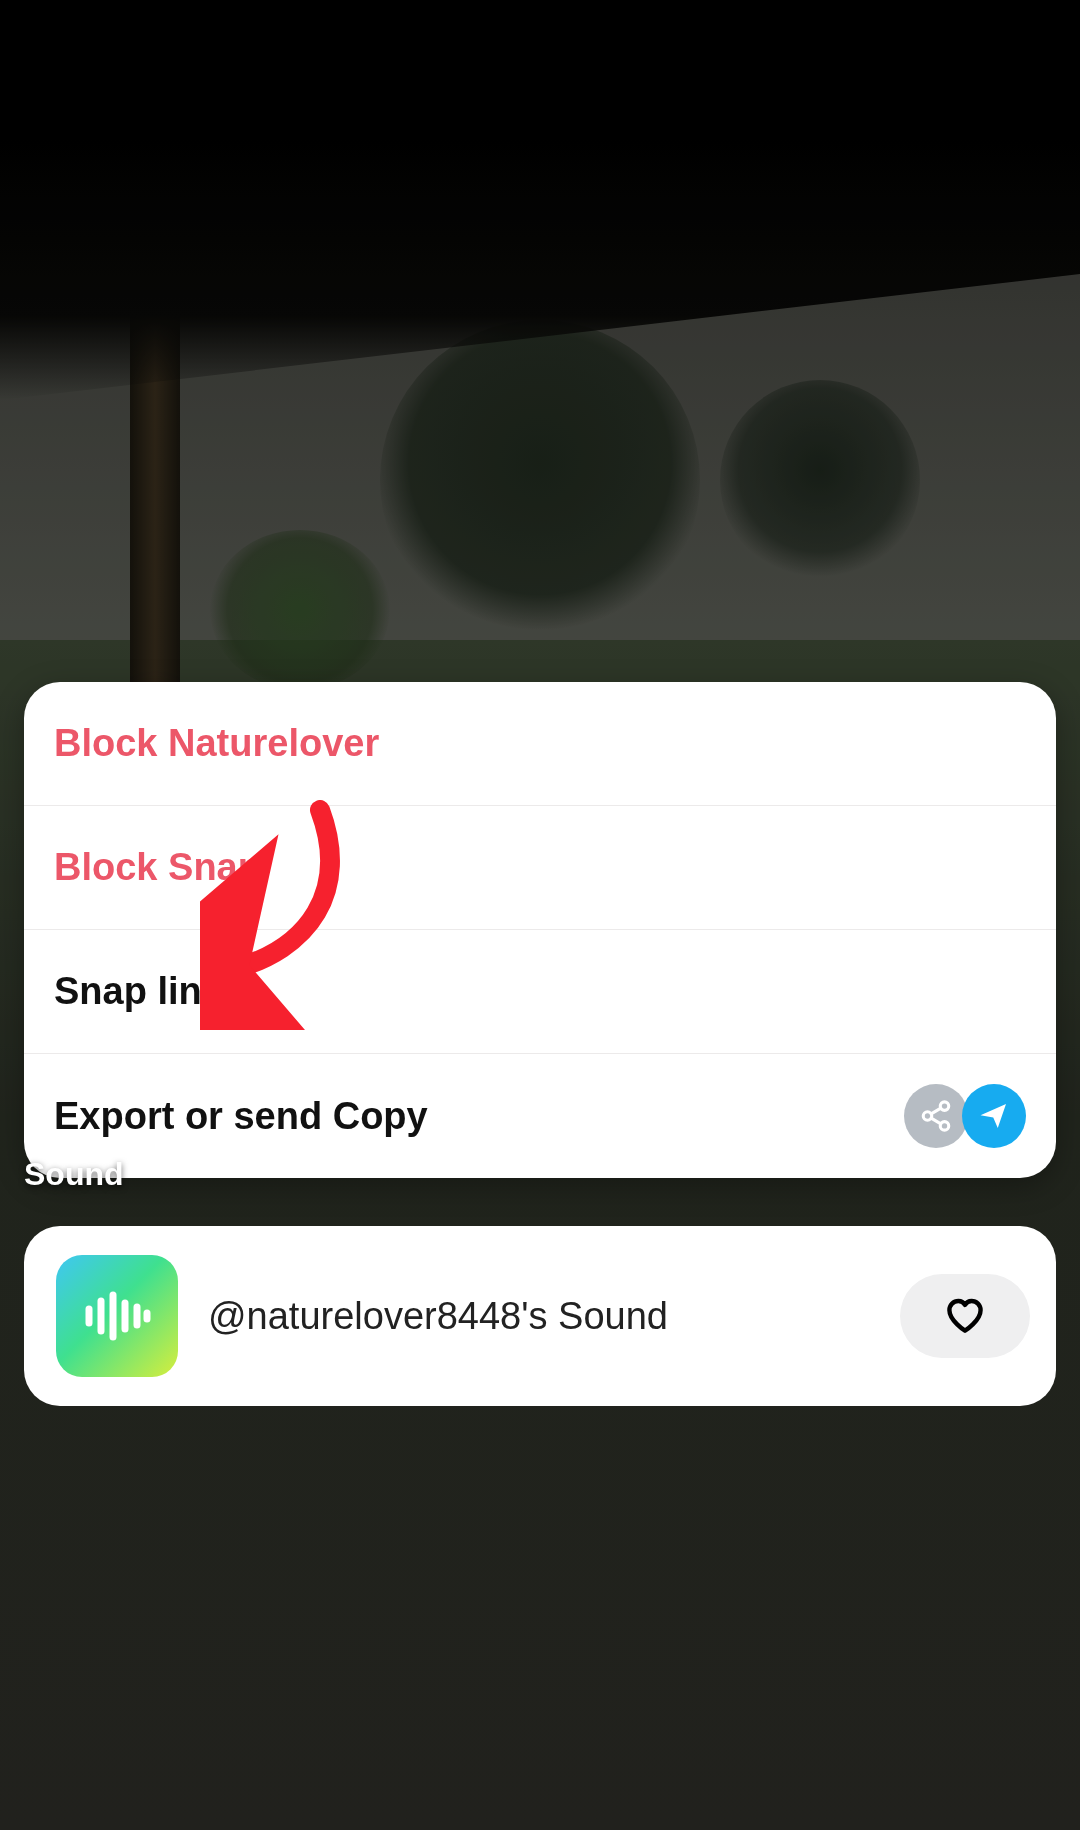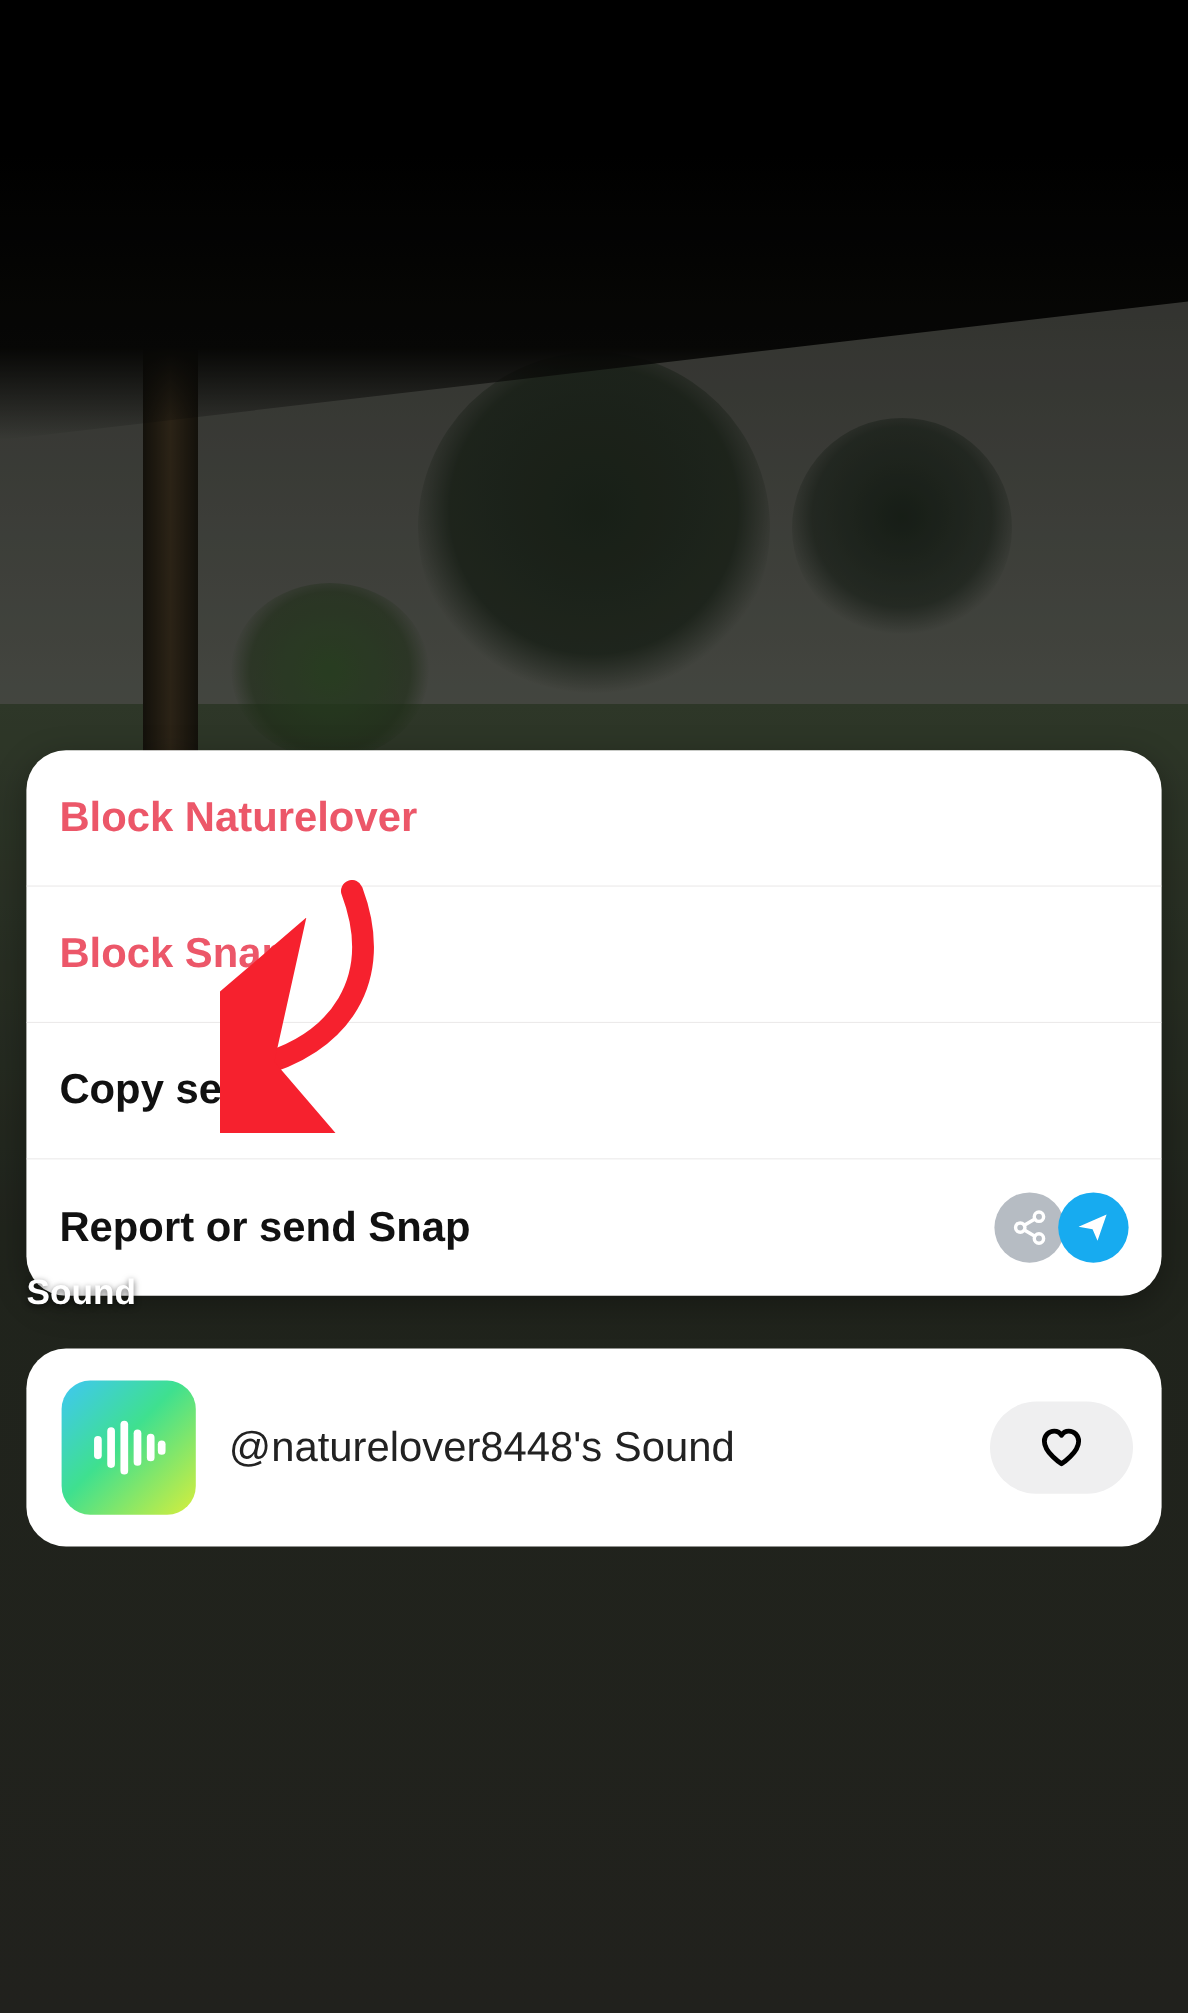--- a/index.html
+++ b/index.html
@@ -133,24 +133,24 @@
 </div>
 
 <div class="card sheet">
   <div class="row danger">
     <span>Block Naturelover</span>
   </div>
   <div class="row danger">
     <span>Block Snap</span>
   </div>
   <div class="row">
-    <span>Copy send</span>
+    <span>Snap link</span>
   </div>
   <div class="row">
-    <span>Report or send Snap</span>
+    <span>Export or send Copy</span>
     <span class="spacer"></span>
     <span class="icon-circle icon-grey">
       <svg width="34" height="34" viewBox="0 0 24 24" fill="none" stroke="#fff" stroke-width="2.2" stroke-linecap="round" stroke-linejoin="round">
         <circle cx="18" cy="5" r="3"></circle>
         <circle cx="6" cy="12" r="3"></circle>
         <circle cx="18" cy="19" r="3"></circle>
         <line x1="8.6" y1="10.5" x2="15.4" y2="6.5"></line>
         <line x1="8.6" y1="13.5" x2="15.4" y2="17.5"></line>
       </svg>
     </span>

